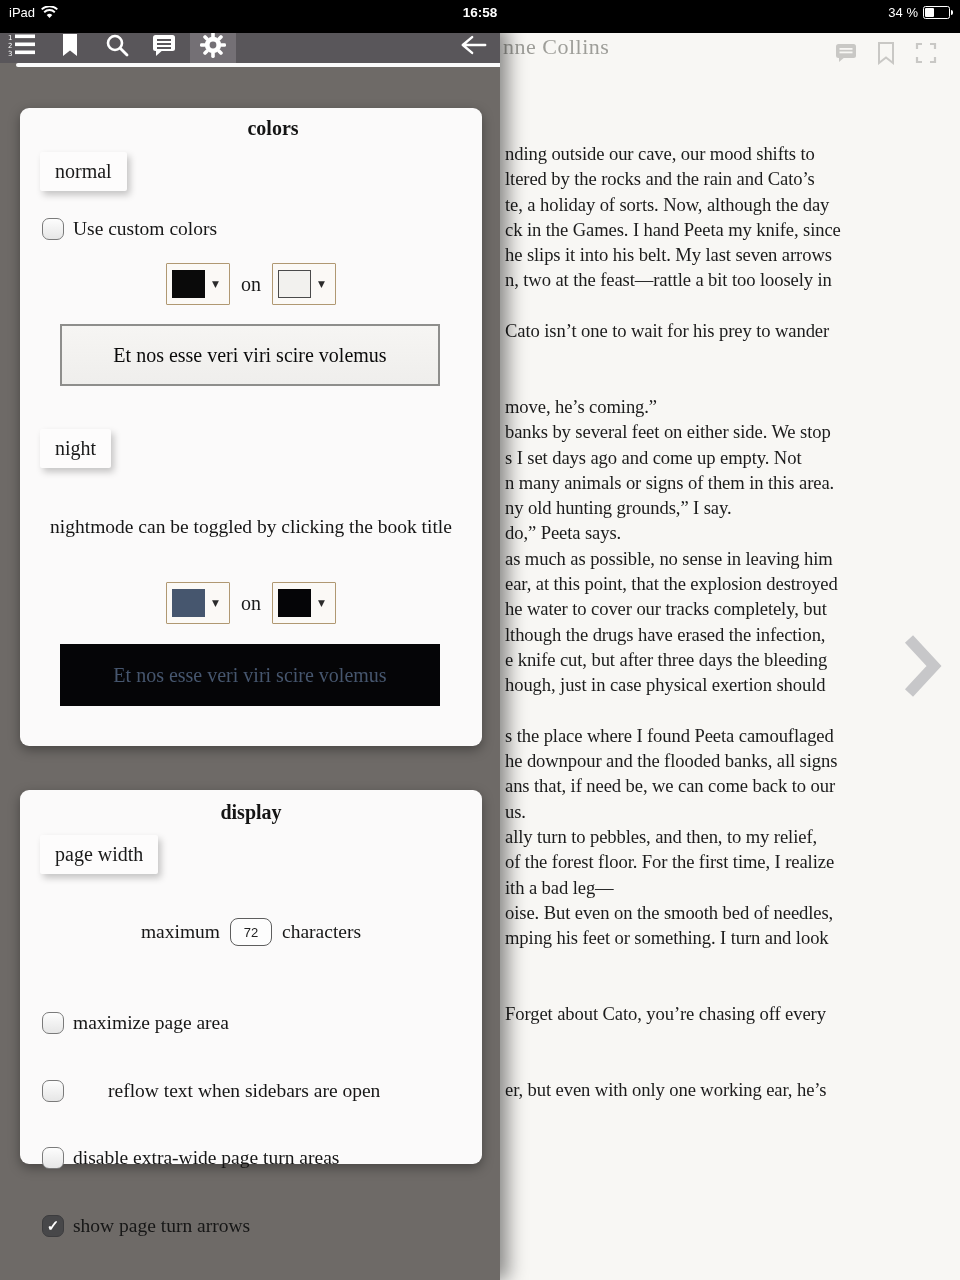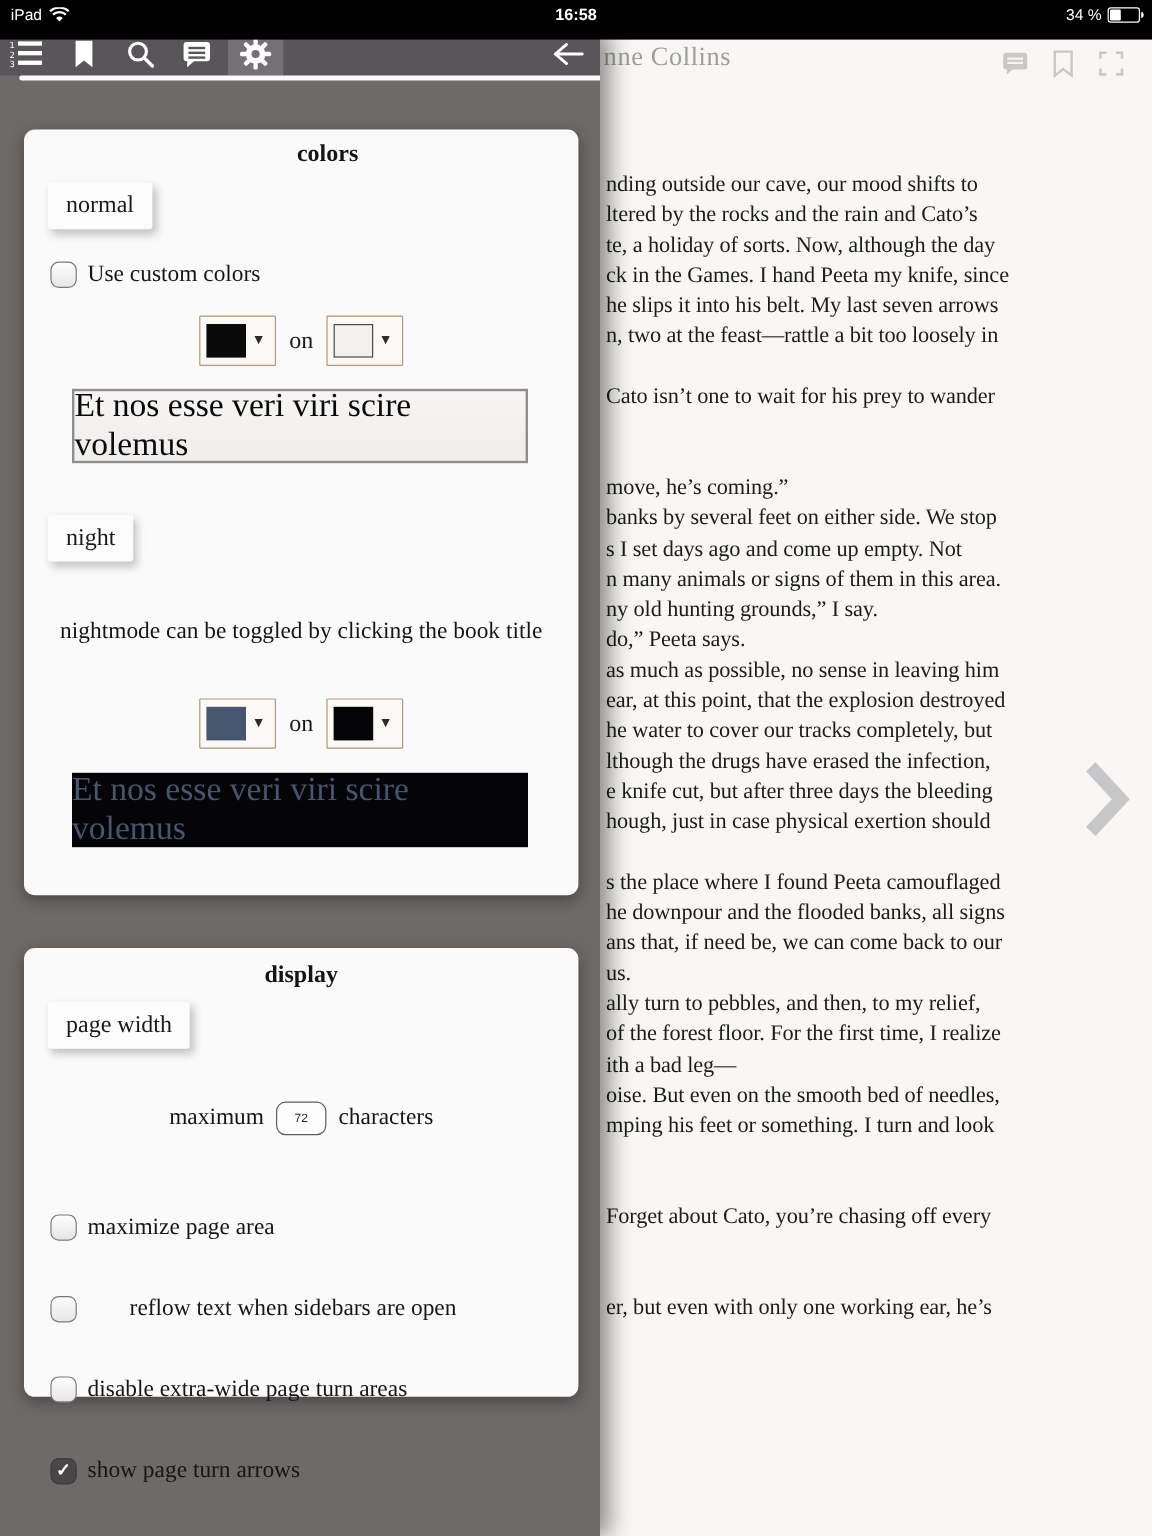--- a/index.html
+++ b/index.html
@@ -46,27 +46,27 @@
             color:#fff;font-size:15px;line-height:20px;text-align:center;font-weight:700;}
   .cb-label{font-size:19.5px;color:#161616;}
   .dd-row{position:absolute;left:0;right:0;display:flex;justify-content:center;align-items:center;gap:11px;}
   .dd{width:64px;height:42px;background:#fbf9f6;border:1.5px solid #b09872;box-sizing:border-box;
       display:flex;align-items:center;border-radius:1px;}
   .swatch{width:33px;height:28px;margin-left:5px;}
   .swatch.light{border:1.5px solid #4a4a4a;box-sizing:border-box;}
   .caret{font-size:9px;color:#2b2b2b;margin-left:7px;font-family:"DejaVu Sans",sans-serif;}
   .on-label{font-size:20px;color:#1a1a1a;}
   .preview{position:absolute;left:40px;width:380px;height:62px;display:flex;align-items:center;
-           justify-content:center;font-size:28px;box-sizing:border-box;}
+           justify-content:center;font-size:20px;box-sizing:border-box;}
   .preview.day{border:2px solid #8e8e8c;background:linear-gradient(#f6f5f3,#efeeec);}
   .hint{position:absolute;left:16px;width:430px;text-align:center;font-size:19.5px;line-height:26px;color:#151515;}
   .max-row{position:absolute;left:0;right:0;display:flex;justify-content:center;align-items:center;gap:10px;
            font-size:19.5px;color:#161616;}
   .max-input{width:40px;height:26px;border:1.5px solid #5e5e5e;border-radius:8px;background:#fdfdfd;
-             font-family:"Liberation Sans",sans-serif;font-size:10px;text-align:center;color:#222;padding:0;}
+             font-family:"Liberation Sans",sans-serif;font-size:13px;text-align:center;color:#222;padding:0;}
 </style>
 </head>
 <body>
 
 <div class="screen">
 
   <div class="status-bar">
     <div class="sb-left">
       <span>iPad</span>
       <svg width="17" height="13" viewBox="0 0 17 13">

